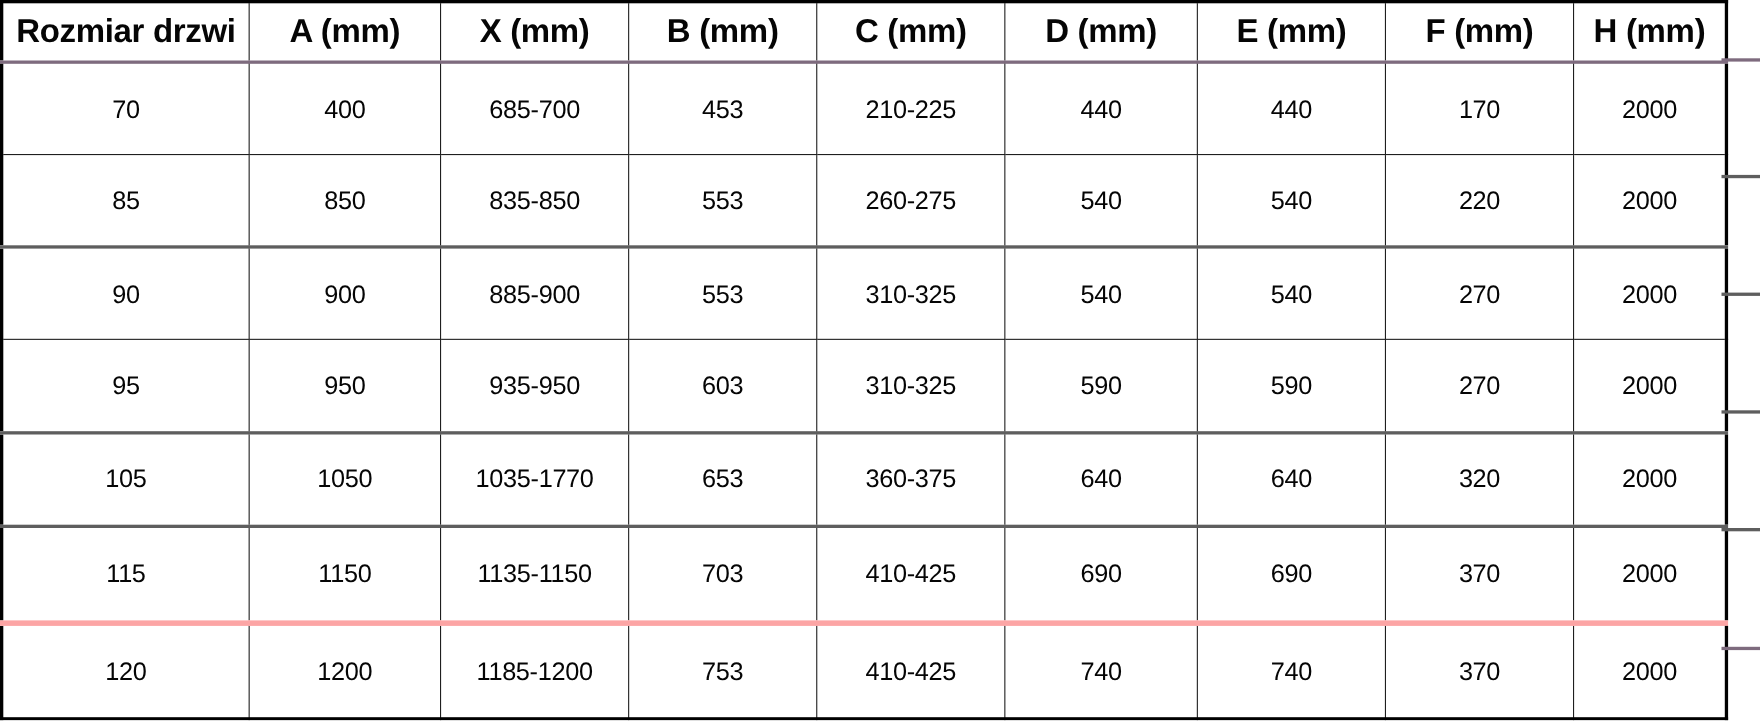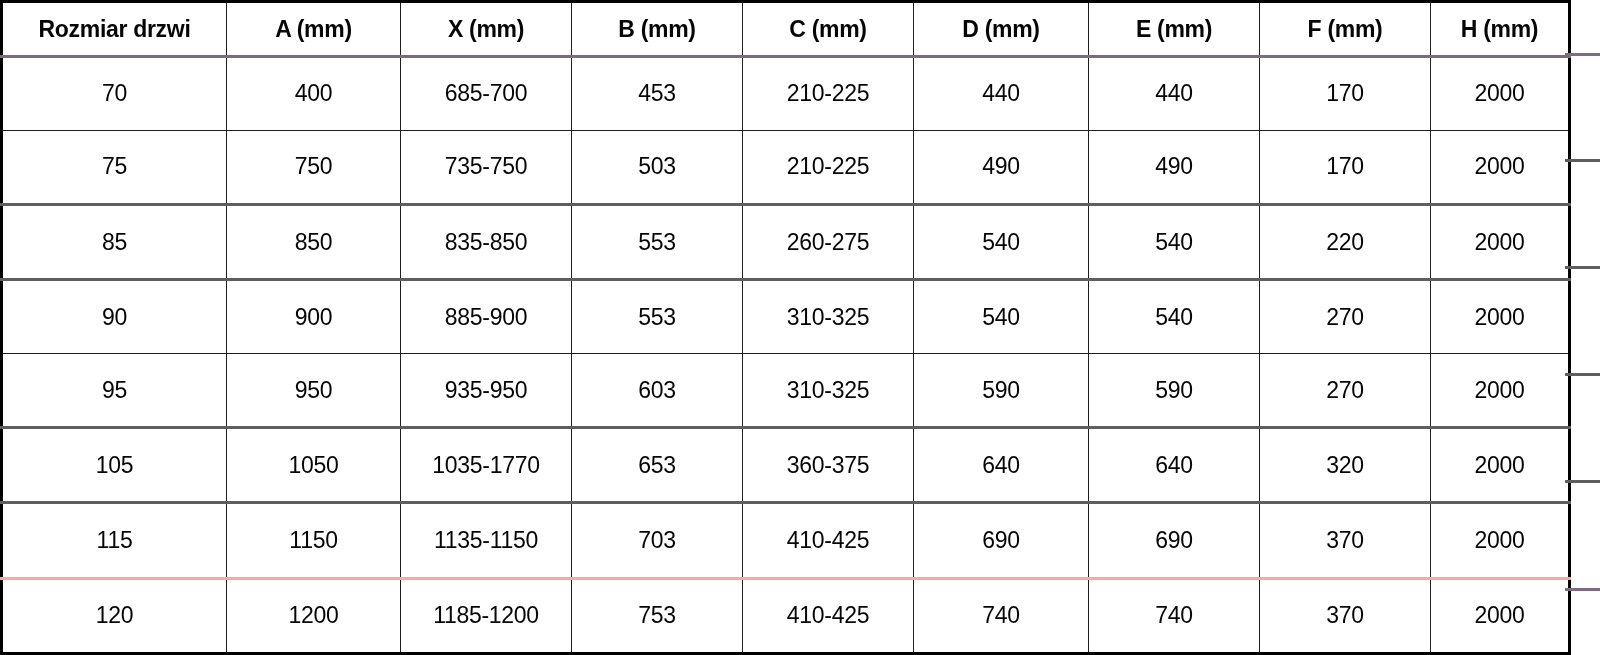--- a/index.html
+++ b/index.html
@@ -28,37 +28,37 @@
     text-align: center;
     vertical-align: middle;
     padding: 0;
     color: #050505;
     letter-spacing: -0.3px;
     overflow: hidden;
     white-space: nowrap;
   }
 
   .spec-table th {
-    font-size: 23px;
+    font-size: 30px;
     font-weight: bold;
     height: 52px;
   }
 
   .spec-table td {
     font-size: 23px;
     font-weight: normal;
     height: 51px;
   }
 
   
   .spec-table thead tr { border-bottom: 3px solid #7e6b7e; }
 
   
   .spec-table tr.sep-gray  { border-bottom: 3px solid #5e5e5e; }
-  .spec-table tr.sep-mauve { border-bottom: 3px solid #fca5a5; }
+  .spec-table tr.sep-mauve { border-bottom: 5px solid #fca5a5; }
 
   
   col.c0 { width: 225px; }
   col.c1 { width: 174px; }
   col.c2 { width: 171px; }
   col.c3 { width: 171px; }
   col.c4 { width: 171px; }
   col.c5 { width: 175px; }
   col.c6 { width: 171px; }
   col.c7 { width: 171px; }
@@ -116,31 +116,20 @@
           <td>400</td>
           <td>685-700</td>
           <td>453</td>
           <td>210-225</td>
           <td>440</td>
           <td>440</td>
           <td>170</td>
           <td>2000</td>
         </tr>
         <tr class="sep-gray">
-          <td>75</td>
-          <td>750</td>
-          <td>735-750</td>
-          <td>503</td>
-          <td>210-225</td>
-          <td>490</td>
-          <td>490</td>
-          <td>170</td>
-          <td>2000</td>
-        </tr>
-        <tr class="sep-gray">
           <td>85</td>
           <td>850</td>
           <td>835-850</td>
           <td>553</td>
           <td>260-275</td>
           <td>540</td>
           <td>540</td>
           <td>220</td>
           <td>2000</td>
         </tr>

